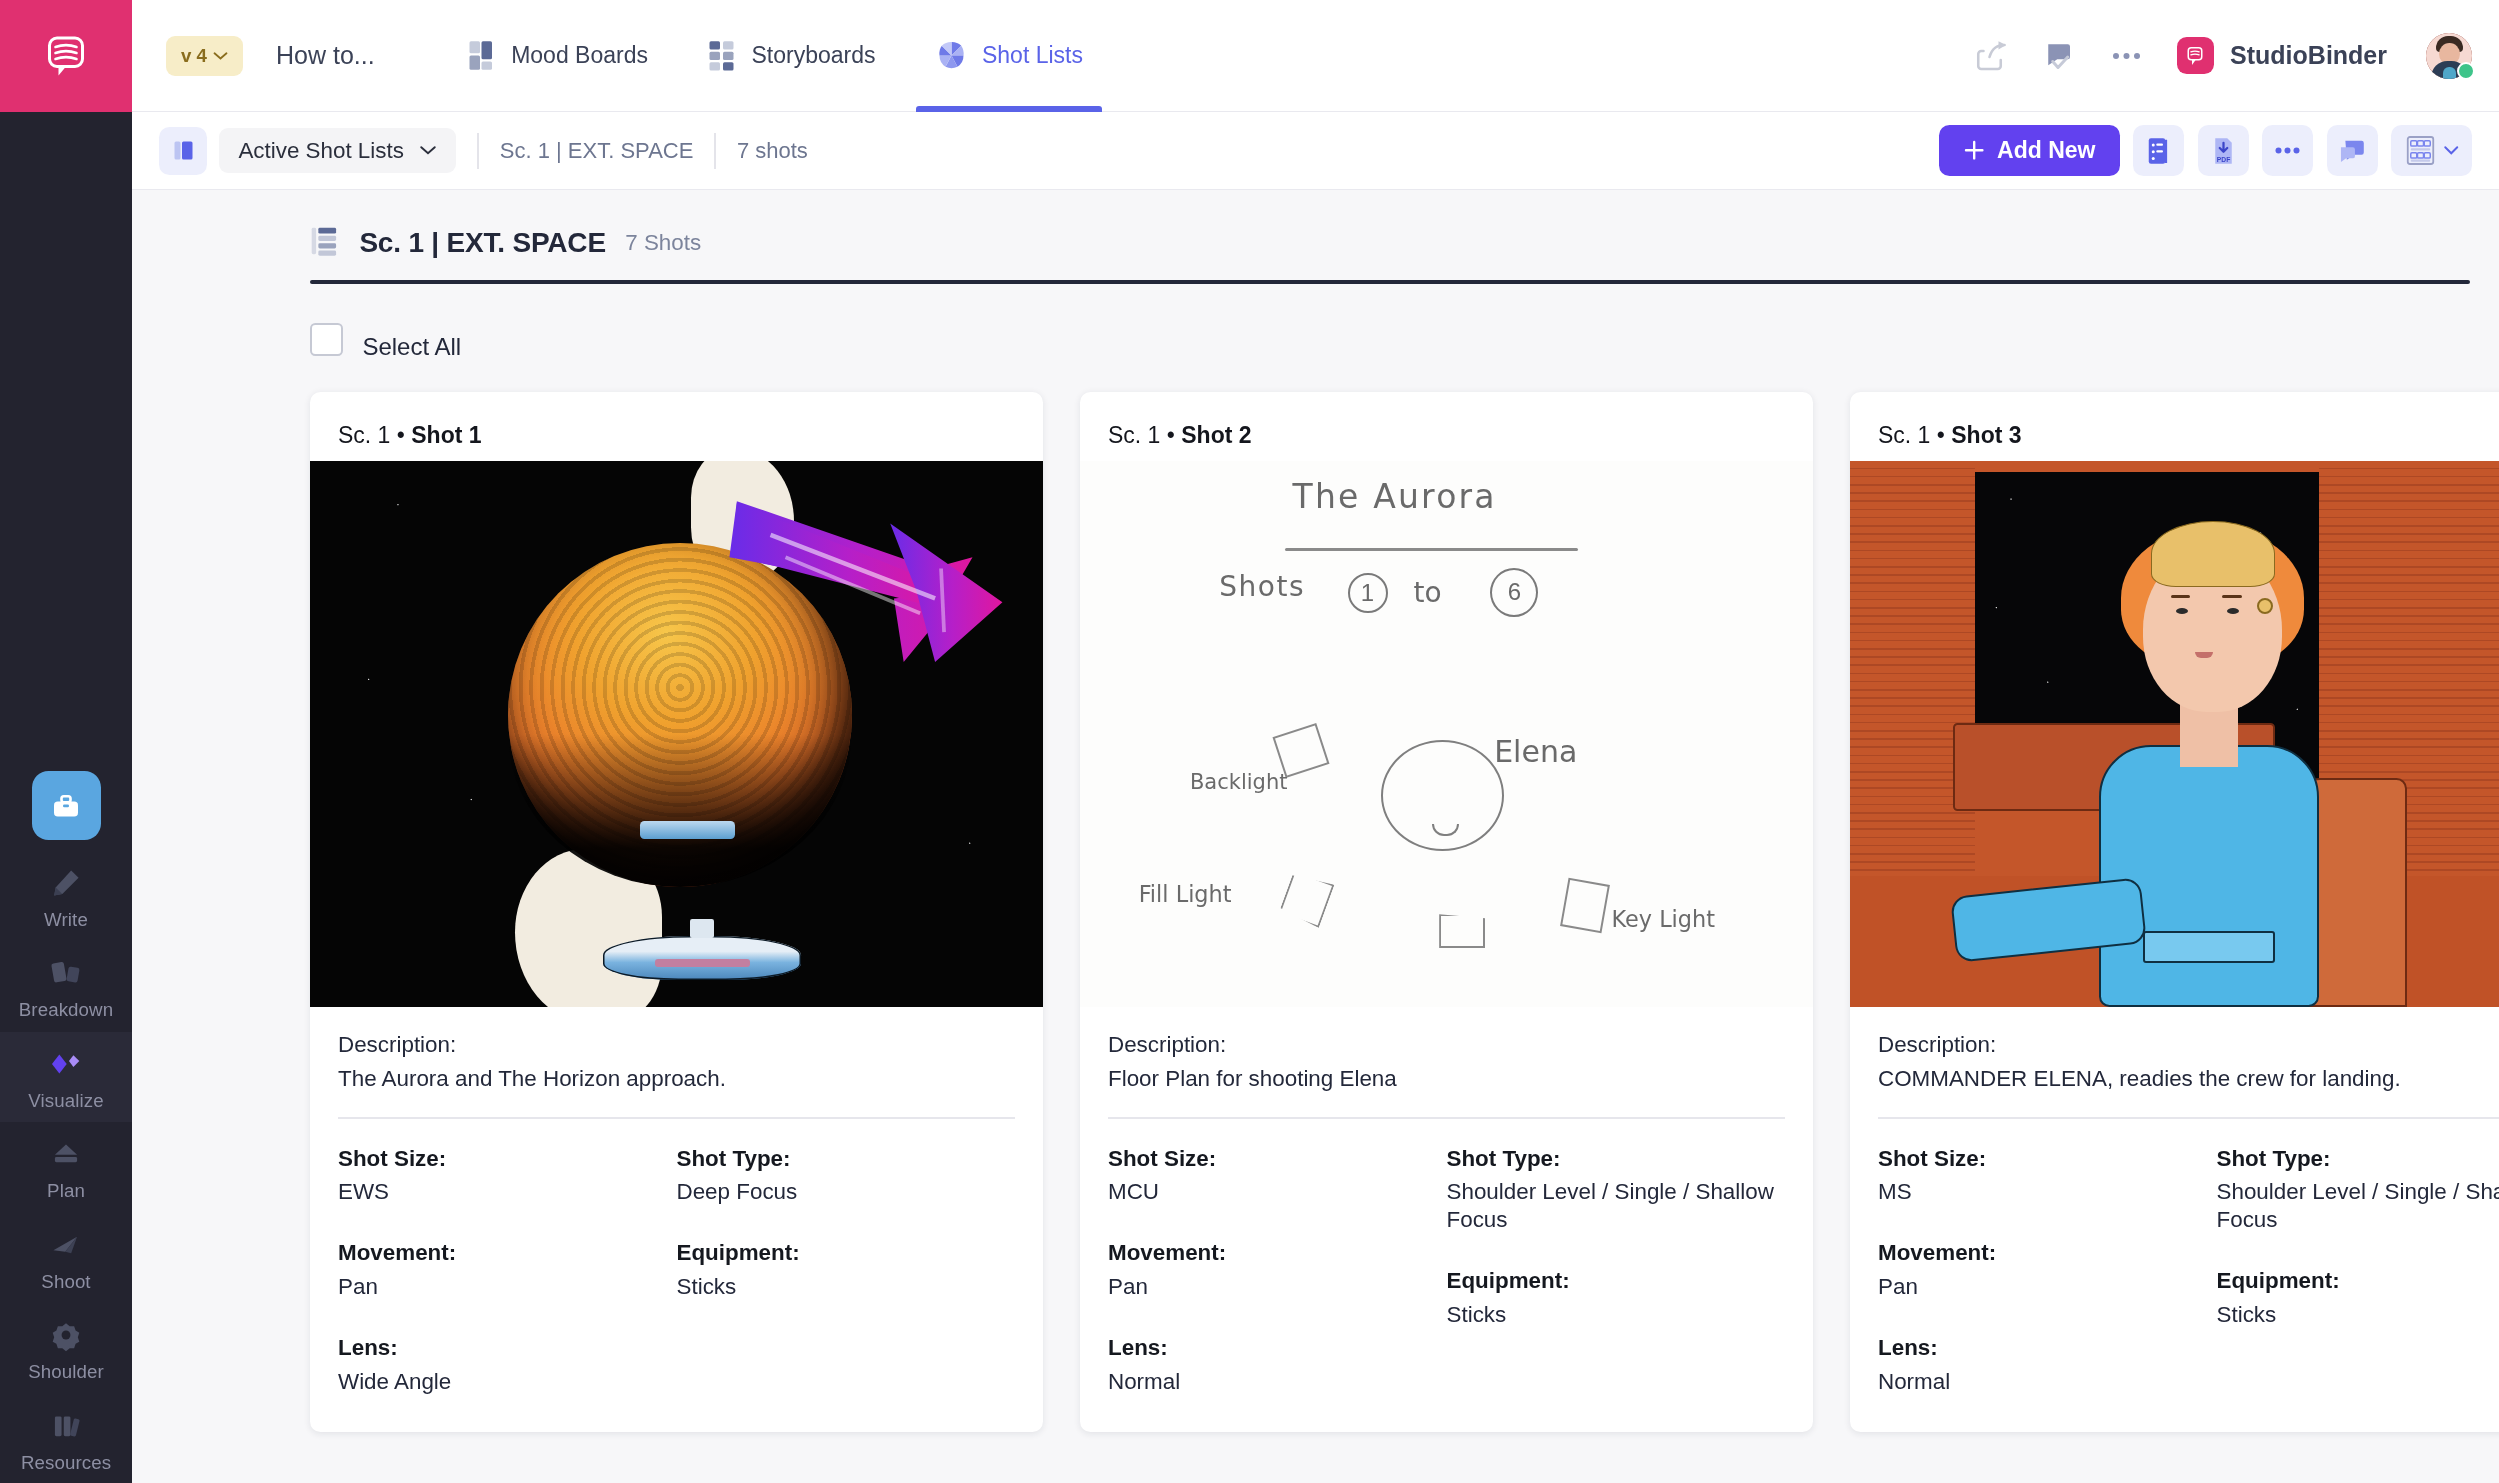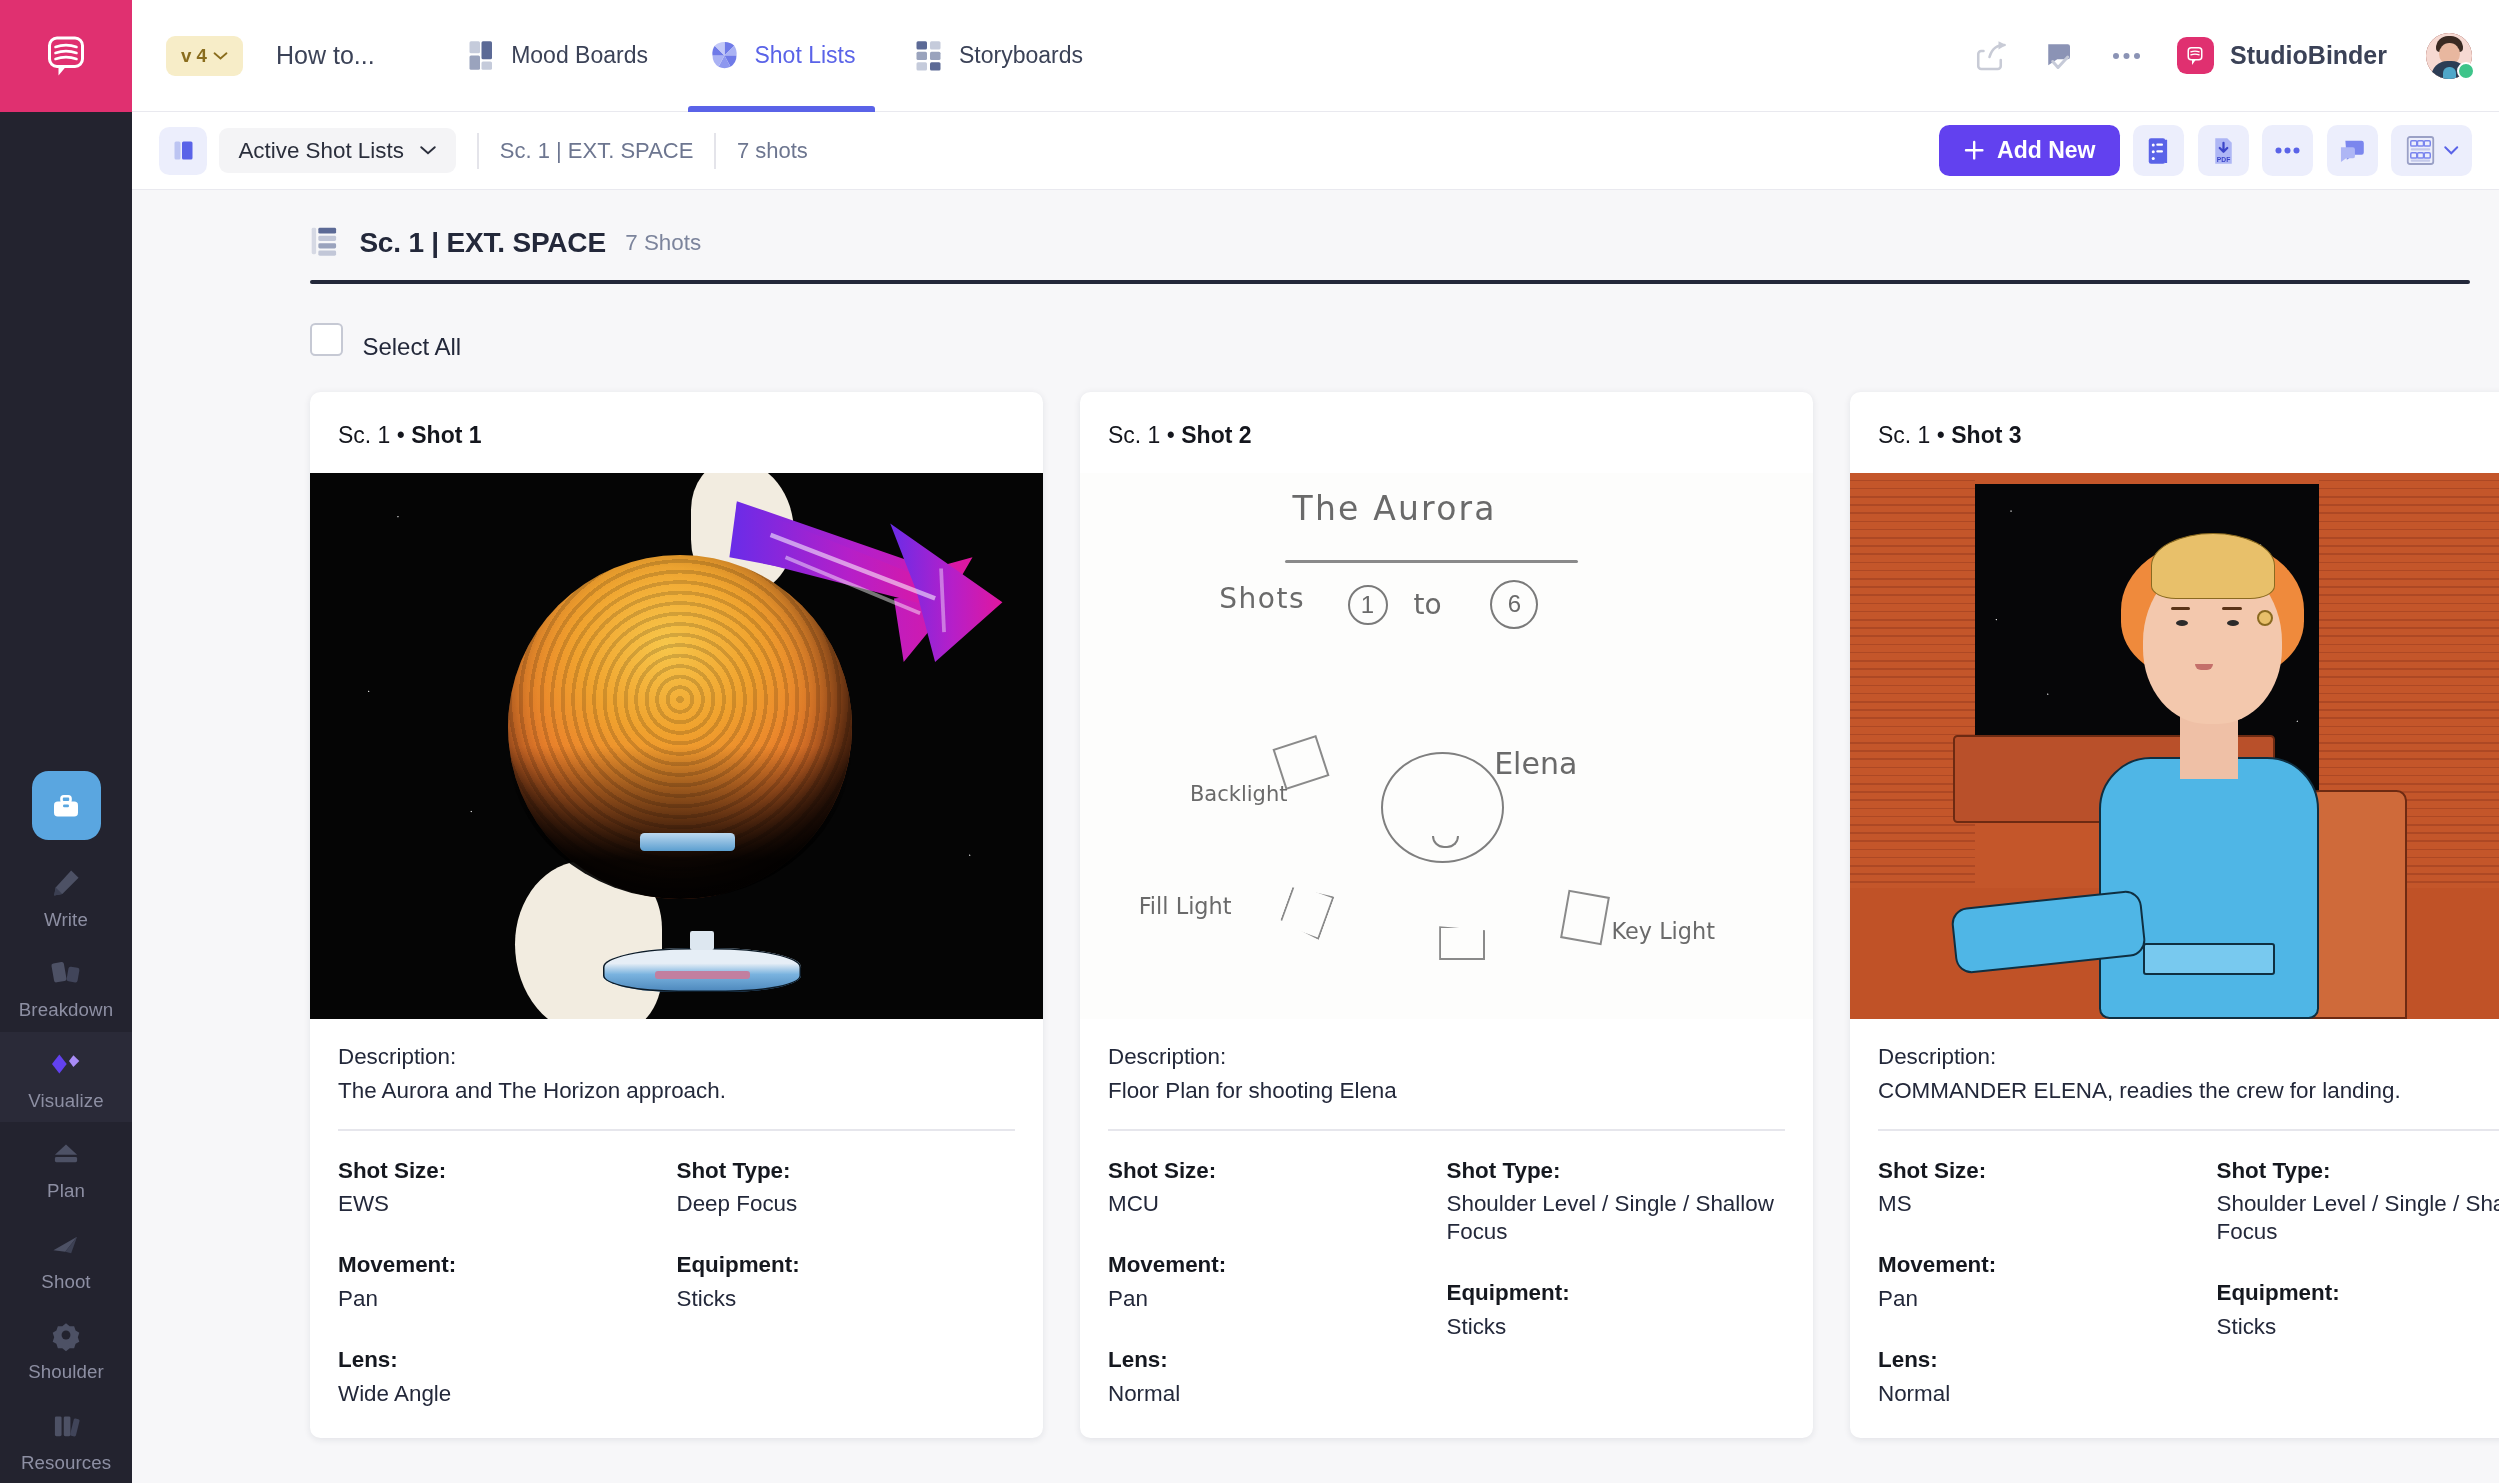--- a/index.html
+++ b/index.html
@@ -125,21 +125,21 @@
   .selall { display:flex; align-items:center; gap:19.4px; padding:33px 0 0 178px; }
   .cb { width:33px; height:33px; border:2.2px solid #c6c9d4; border-radius:5.2px; background:#fff; cursor:pointer; }
   .selall-label { font-size:24px; color:#23283a;margin-top:16px; }
 
   .cards { display:flex; gap:37px; padding:31px 0 0 178px; align-items:flex-start; }
   .card {
     width:733px; flex:0 0 733px; background:#fff; border-radius:10.5px;
     box-shadow:0 1.5px 7.5px rgba(25,30,60,.09);
     overflow:hidden; min-height:1040px; position:relative;
   }
-  .card-head { padding:30px 28px 24px 28px; font-size:23px; color:#14161d; }
+  .card-head { padding:30px 28px 12px 28px; font-size:23px; color:#14161d; }
   .card-head b { font-weight:700; }
   .thumb { height:546px; width:100%; position:relative; overflow:hidden; background:#000; }
   .card-body { padding:25.4px 28px 30px 28px; }
   .desc-label { font-size:22.4px; color:#23283a; }
   .desc-text { font-size:22.4px; color:#23283a; margin-top:6.7px; line-height:1.25; }
   .hr { height:1.5px; background:#e6e6ec; margin:24px 0 0 0; }
   .grid { display:flex; margin-top:27px; }
   .col { flex:1; }
   .fld { margin-bottom:34px; }
   .fld:last-child { margin-bottom:0; }
@@ -379,43 +379,43 @@
         <div class="tab">
           <svg width="30" height="33" viewBox="0 0 40 44">
             <rect x="2" y="3" width="14" height="16" rx="2" fill="#c5cbdb"></rect>
             <rect x="2" y="22" width="14" height="19" rx="2" fill="#9aa3bd"></rect>
             <rect x="18" y="3" width="14" height="24" rx="2" fill="#5c6a96"></rect>
             <rect x="18" y="30" width="14" height="11" rx="2" fill="#c5cbdb"></rect>
           </svg>
           <span>Mood Boards</span>
         </div>
 
+        <div class="tab">
+          <svg width="30" height="33" viewBox="0 0 40 44">
+            <rect x="2" y="3" width="14" height="11" rx="2" fill="#5c6a96"></rect>
+            <rect x="20" y="3" width="14" height="11" rx="2" fill="#c5cbdb"></rect>
+            <rect x="2" y="17" width="14" height="11" rx="2" fill="#9aa3bd"></rect>
+            <rect x="20" y="17" width="14" height="11" rx="2" fill="#9aa3bd"></rect>
+            <rect x="2" y="31" width="14" height="11" rx="2" fill="#c5cbdb"></rect>
+            <rect x="20" y="31" width="14" height="11" rx="2" fill="#5c6a96"></rect>
+          </svg>
+          <span>Storyboards</span>
+        </div>
+
         <div class="tab active">
           <svg width="33" height="33" viewBox="0 0 44 44">
             <path d="M22 4 a18 18 0 0 1 13 5 L22 22 Z" fill="#6f7ae8"></path>
             <path d="M35 9 a18 18 0 0 1 3 13 L22 22 Z" fill="#aab2f4"></path>
             <path d="M38 22 a18 18 0 0 1 -8 15 L22 22 Z" fill="#6f7ae8"></path>
             <path d="M30 37 a18 18 0 0 1 -16 0 L22 22 Z" fill="#8e98ef"></path>
             <path d="M14 37 a18 18 0 0 1 -8 -15 L22 22 Z" fill="#aab2f4"></path>
             <path d="M6 22 a18 18 0 0 1 3 -13 L22 22 Z" fill="#6f7ae8"></path>
             <path d="M9 9 a18 18 0 0 1 13 -5 L22 22 Z" fill="#c3c9f8"></path>
           </svg>
           <span>Shot Lists</span>
-        </div>
-
-        <div class="tab">
-          <svg width="30" height="33" viewBox="0 0 40 44">
-            <rect x="2" y="3" width="14" height="11" rx="2" fill="#5c6a96"></rect>
-            <rect x="20" y="3" width="14" height="11" rx="2" fill="#c5cbdb"></rect>
-            <rect x="2" y="17" width="14" height="11" rx="2" fill="#9aa3bd"></rect>
-            <rect x="20" y="17" width="14" height="11" rx="2" fill="#9aa3bd"></rect>
-            <rect x="2" y="31" width="14" height="11" rx="2" fill="#c5cbdb"></rect>
-            <rect x="20" y="31" width="14" height="11" rx="2" fill="#5c6a96"></rect>
-          </svg>
-          <span>Storyboards</span>
         </div>
       </div>
 
       <div class="topbar-right">
         <span class="ticon">
           <svg width="33" height="33" viewBox="0 0 44 44">
             <path d="M10 16 h-3 a4 4 0 0 0 -4 4 v16 a4 4 0 0 0 4 4 h22 a4 4 0 0 0 4 -4 v-8" stroke="#c8cbd6" stroke-width="3.4" fill="none" stroke-linecap="round"></path>
             <path d="M18 24 C22 10 30 8 38 8" stroke="#c8cbd6" stroke-width="3.4" fill="none" stroke-linecap="round"></path>
             <path d="M30 3 L40 8 L30 14 Z" fill="#c8cbd6"></path>
           </svg>

